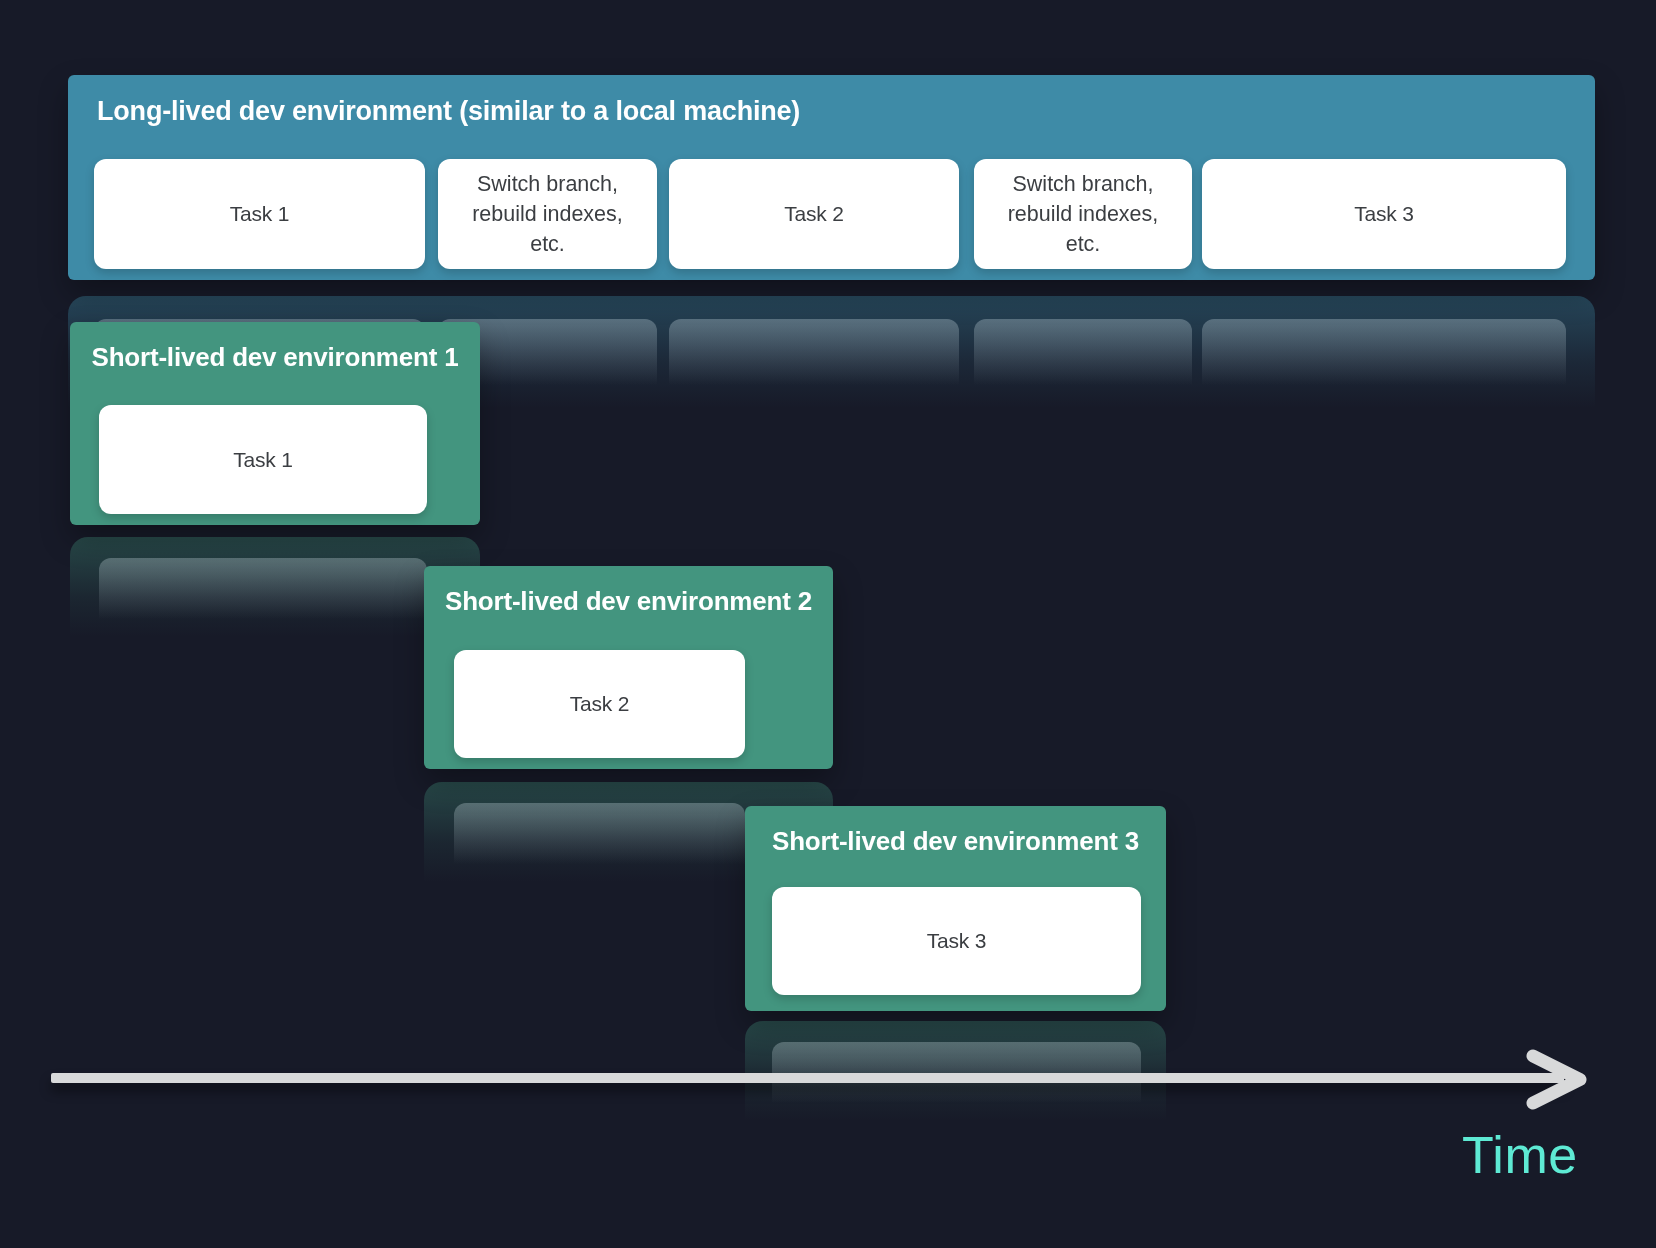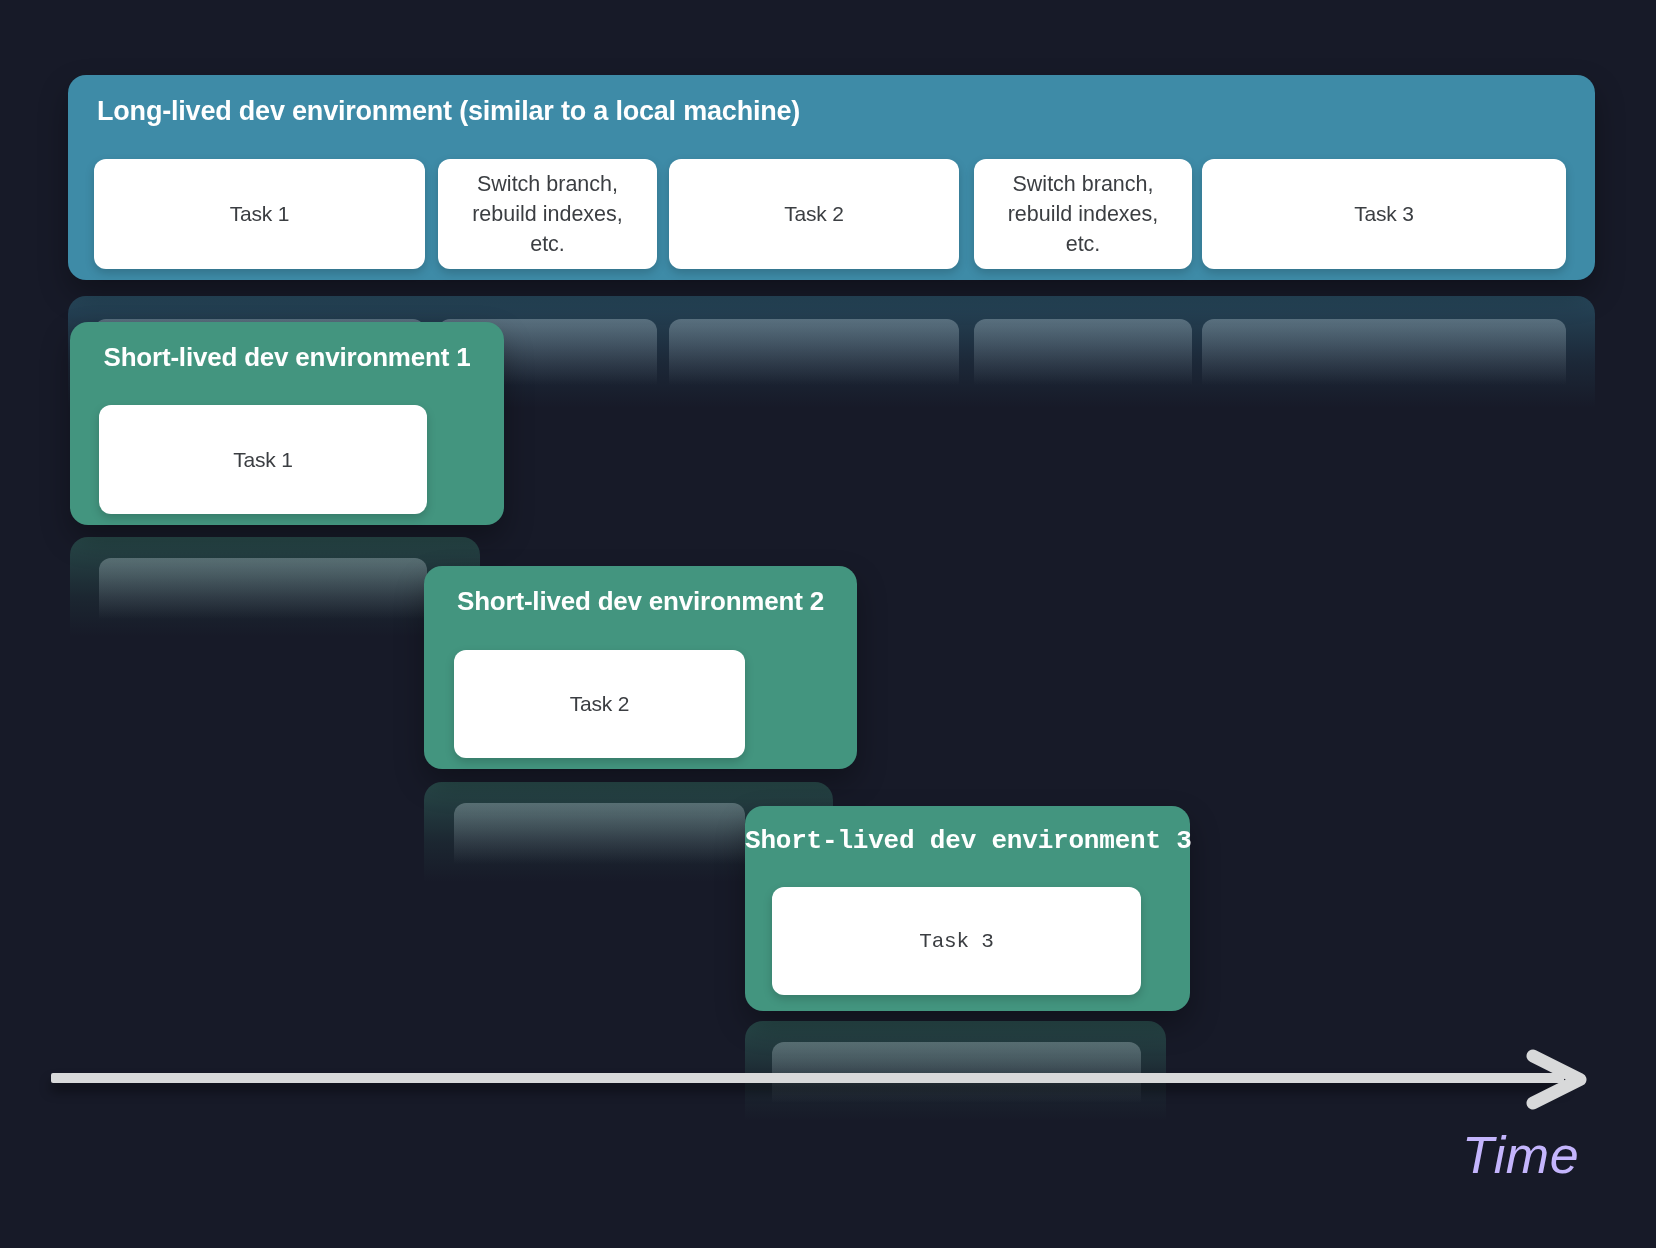--- a/index.html
+++ b/index.html
@@ -4,26 +4,26 @@
 <style>
   html,body{margin:0;padding:0;background:#171a28;}
   .stage{
     position:relative;width:1656px;height:1248px;overflow:hidden;
     background:#171a28;
     font-family:"Liberation Sans",sans-serif;
     -webkit-font-smoothing:antialiased;
   }
 
   
-  .env{position:absolute;border-radius:18px;box-shadow:0 14px 30px rgba(0,0,0,.30);}
+  .env{position:absolute;border-radius:6px;box-shadow:0 14px 30px rgba(0,0,0,.30);}
   .env-long{left:68px;top:75px;width:1527px;height:205px;background:#3e8ba7;}
-  .env-short{width:410px;height:203px;background:#43957f;padding-left:24px;}
+  .env-short{width:410px;height:203px;background:#43957f;}
   .env-s1{left:70px;top:322px;}
   .env-s2{left:424px;top:566px;width:409px;}
-  .env-s3{left:745px;top:806px;width:421px;height:205px;font-family:Liberation Mono, monospace;}
+  .env-s3{left:745px;top:806px;width:421px;height:205px;}
 
   .env-title{
     position:absolute;color:#ffffff;font-weight:700;letter-spacing:-0.2px;
     white-space:nowrap;line-height:1.1;
   }
   .env-long .env-title{left:29px;top:22px;font-size:27px;}
   .env-short .env-title{left:0;top:21px;width:100%;text-align:center;font-size:26px;}
 
   
   .card{
@@ -70,21 +70,21 @@
 
   
   .timeline-line{
     position:absolute;left:51px;top:1073px;width:1513px;height:10px;
     background:#d8d9da;border-radius:2px;
     box-shadow:0 8px 12px rgba(0,0,0,.45);
   }
   .timeline-head{position:absolute;left:1524px;top:1048px;width:64px;height:64px;}
   .time-label{
     position:absolute;left:1462px;top:1128px;
-    font-size:52px;color:#c4b5fd;letter-spacing:0.5px;line-height:1.05;font-style:italic;
+    font-size:52px;color:#5eead4;letter-spacing:0.5px;line-height:1.05;
   }
 </style>
 </head>
 <body>
 
 <div class="stage">
 
   <div class="reflection refl-long">
     <div class="ghost lb1"></div>
     <div class="ghost lb2"></div>

